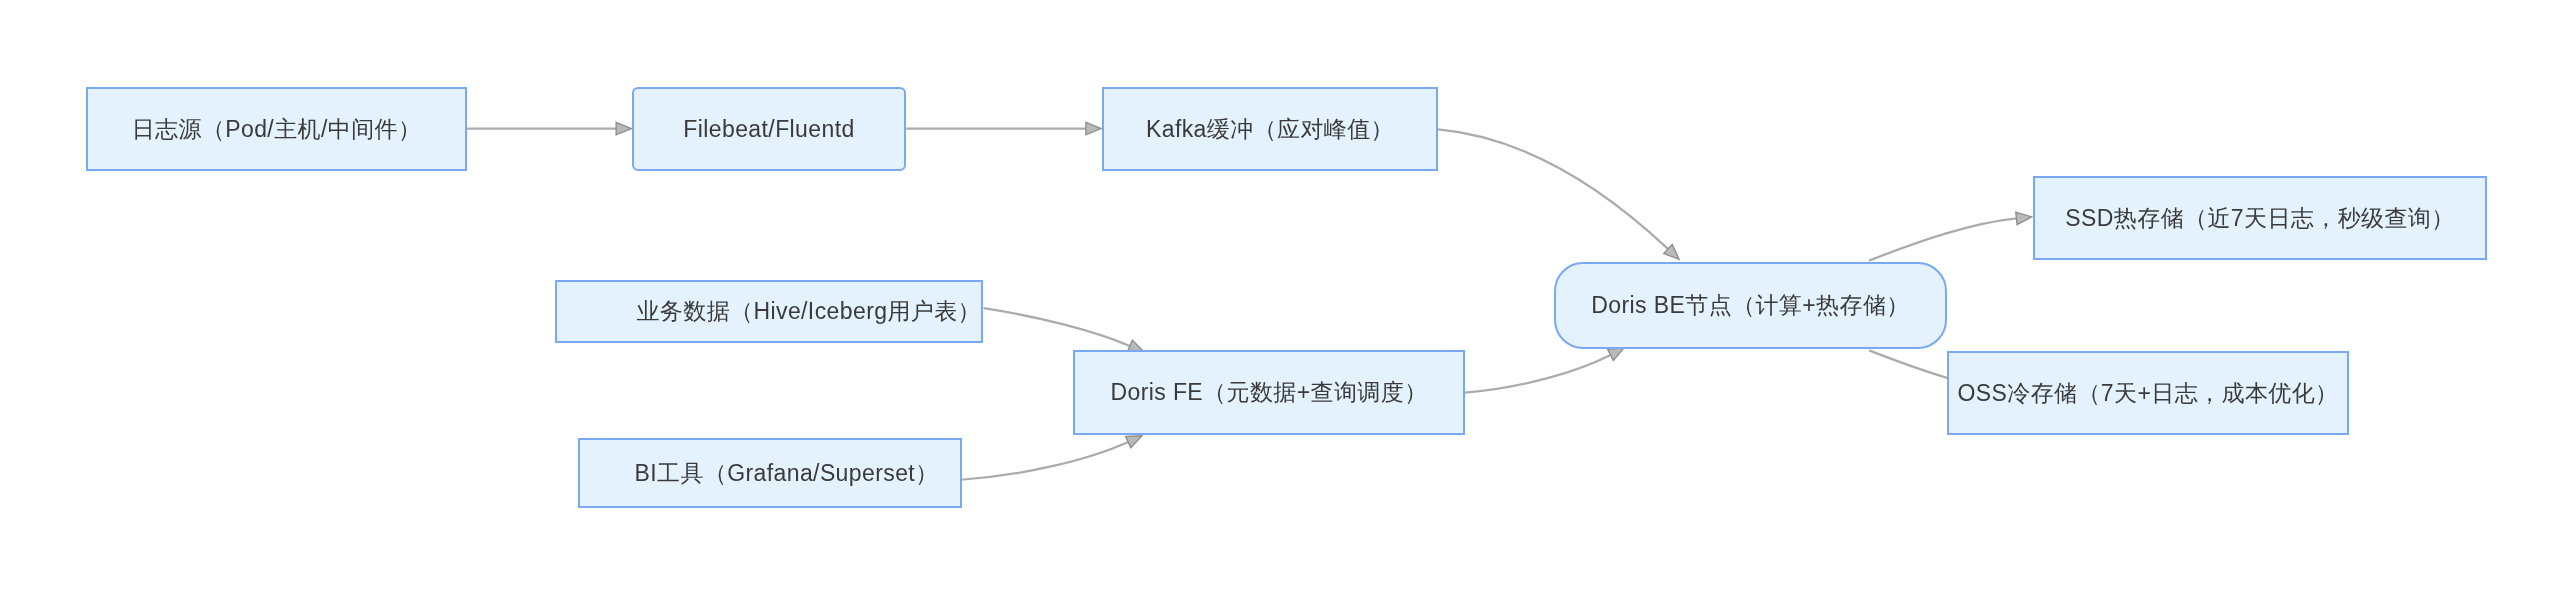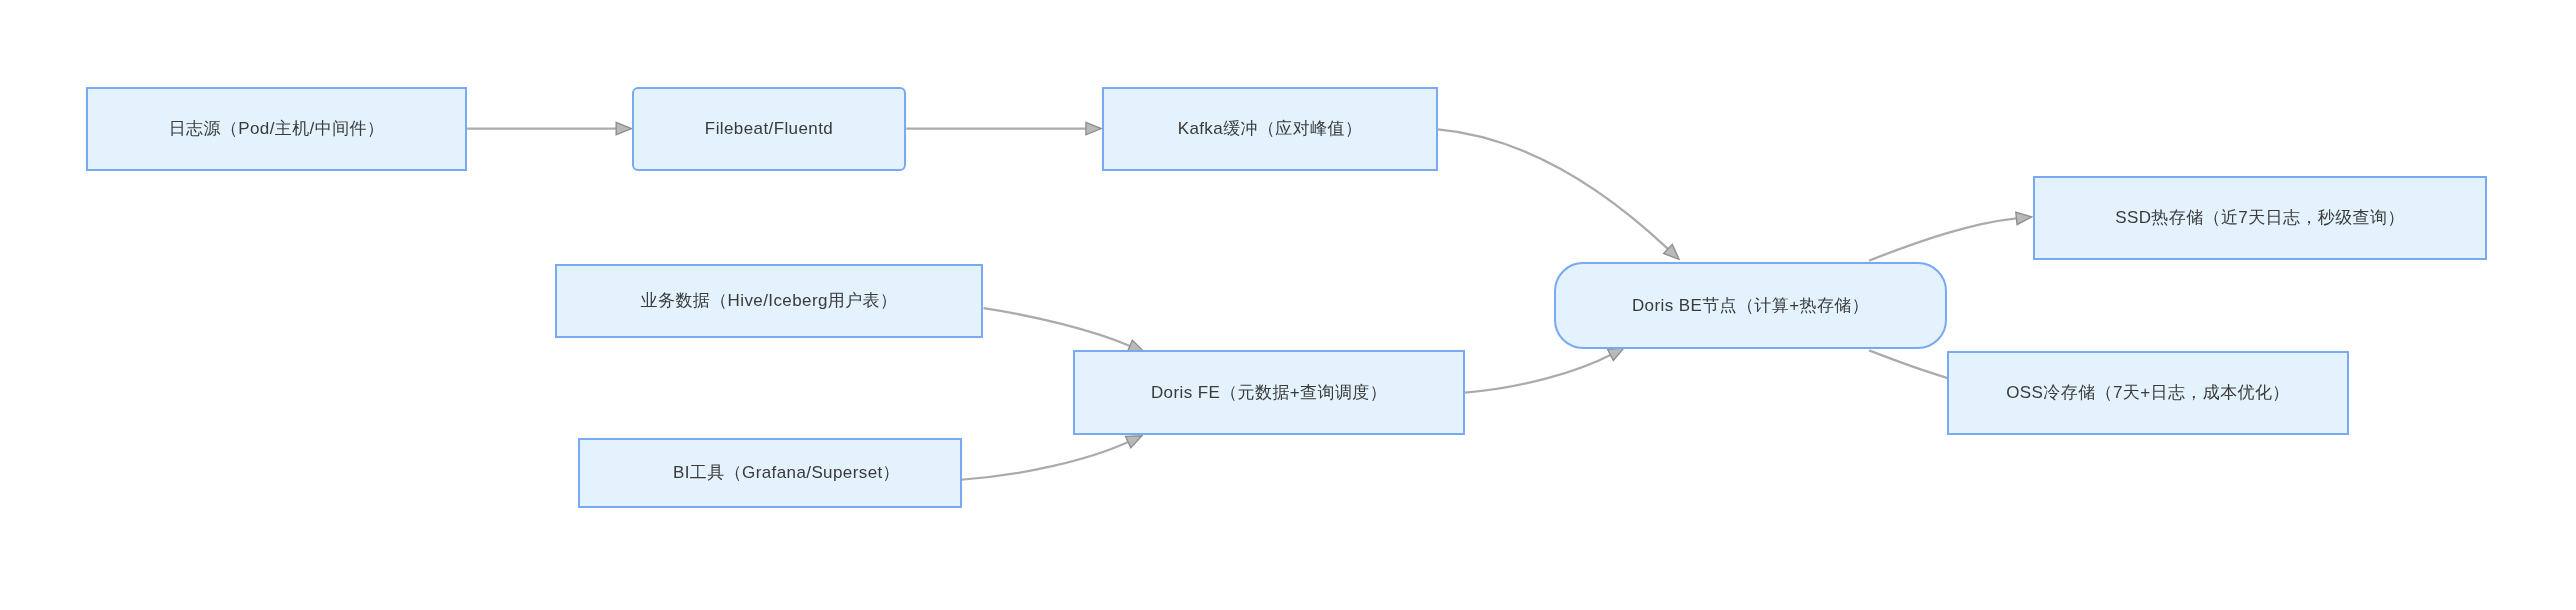--- a/index.html
+++ b/index.html
@@ -32,31 +32,31 @@
     position: absolute;
     box-sizing: border-box;
     background: #e3f2fd;
     border: 2.7px solid #7aa9f3;
     display: flex;
     align-items: center;
     justify-content: center;
     text-align: center;
   }
   .node-label {
-    font-size: 17px;
+    font-size: 23px;
     line-height: 1.25;
     color: #3a3a3a;
     white-space: nowrap;
     letter-spacing: 0.4px;
   }
   
   #n-log-source { left: 86px;   top: 87px;  width: 381px; height: 84px; }
   #n-filebeat   { left: 632px;  top: 87px;  width: 274px; height: 84px; border-radius: 6px; }
   #n-kafka      { left: 1102px; top: 87px;  width: 336px; height: 84px; }
-  #n-biz-data   { left: 555px;  top: 264px; width: 428px; height: 74px; }
+  #n-biz-data   { left: 555px;  top: 280px; width: 428px; height: 63px; justify-content: flex-end; }
   #n-bi-tools   { left: 578px;  top: 438px; width: 384px; height: 70px; padding-left: 33px; }
   #n-doris-fe   { left: 1073px; top: 350px; width: 392px; height: 85px; justify-content: center; }
   #n-doris-be   { left: 1554px; top: 262px; width: 393px; height: 87px; border-radius: 29px; }
   #n-ssd-hot    { left: 2033px; top: 176px; width: 454px; height: 84px; }
   #n-oss-cold   { left: 1947px; top: 351px; width: 402px; height: 84px; }
 </style>
 </head>
 <body>
 
 <div class="canvas">

